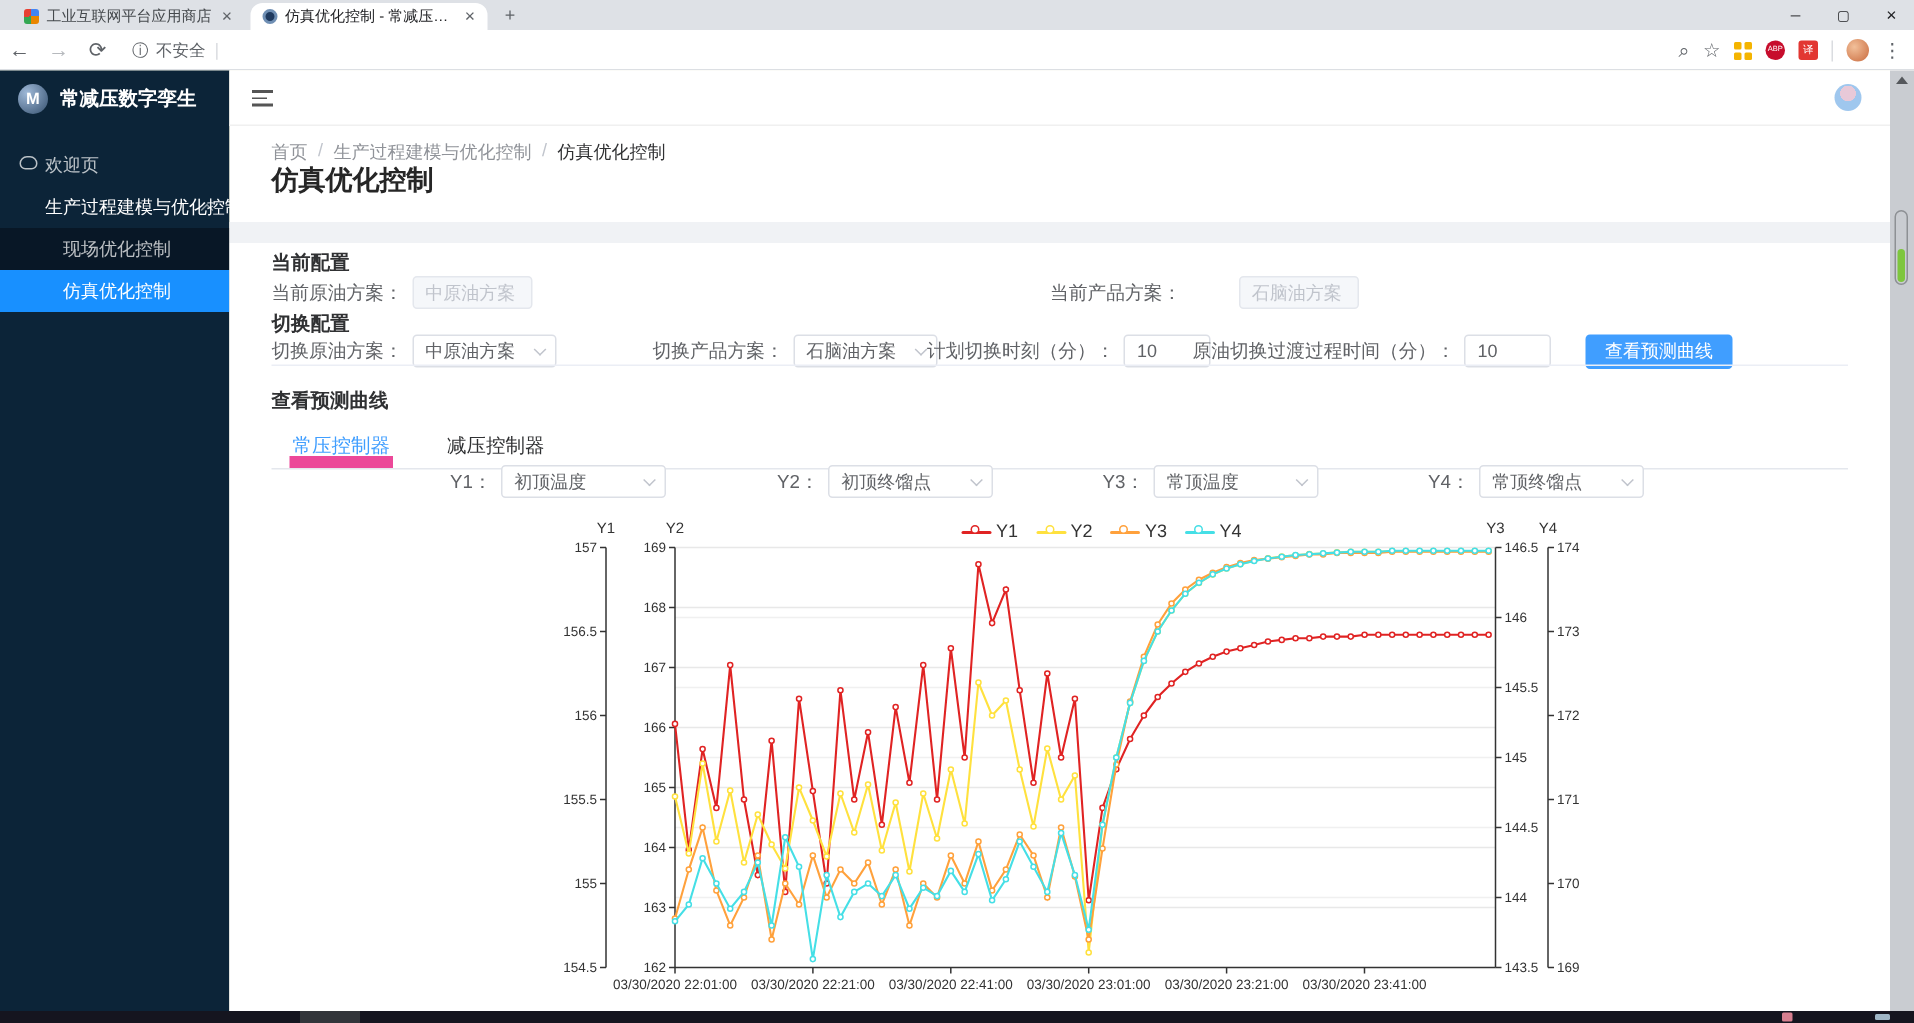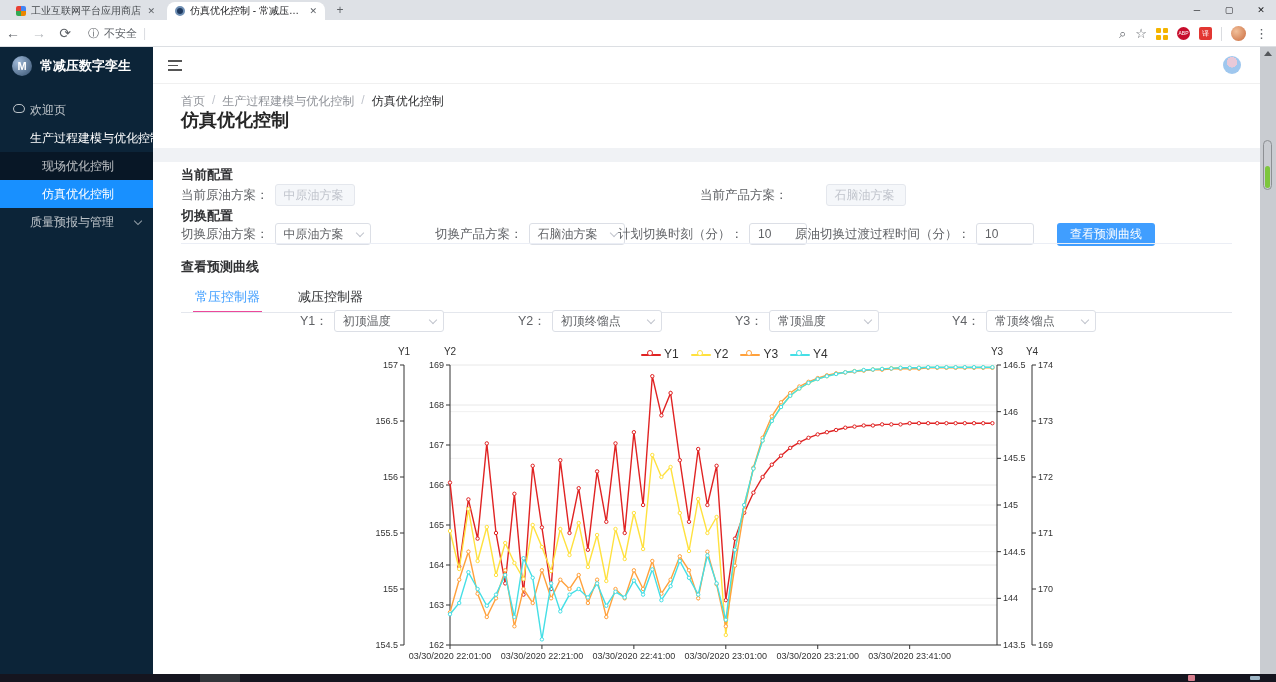--- a/index.html
+++ b/index.html
@@ -69,21 +69,21 @@
   .tbox { height:22px; border:1px solid #dcdfe6; border-radius:3px; background:#fff; font-size:12px; color:#606266; display:flex; align-items:center; padding:0 8px; }
   .tbox.disabled { background:#f5f7fa; border-color:#e4e7ed; color:#c0c4cc; }
   .selbox { position:relative; padding-right:20px; }
   .selbox .arr { position:absolute; right:7px; top:7px; width:6px; height:6px; border-right:1px solid #c0c4cc; border-bottom:1px solid #c0c4cc; transform:rotate(45deg); margin-top:-1px; }
   input.numbox { width:58px; height:22px; border:1px solid #dcdfe6; border-radius:3px; font-size:12px; color:#606266; padding:0 8px; font-family:inherit; }
   .btn-primary { position:absolute; left:904px; top:61px; height:23px; padding:0 13px; background:#409eff; color:#fff; font-size:12px; border:none; border-radius:3px; line-height:23px; cursor:pointer; }
   .divider { position:absolute; left:28px; top:81px; width:1051px; height:1px; background:#ebeef5; }
 
   .tabsbar { position:absolute; left:28px; top:118px; width:1051px; height:33px; border-bottom:1px solid #e4e7ed; display:flex; gap:34px; padding-left:12px; }
   .ctab { font-size:13px; color:#303133; padding:8px 2px; cursor:pointer; }
-  .ctab.on { color:#409eff; border-bottom:1px solid #ec4899; }
+  .ctab.on { color:#409eff; border-bottom:8px solid #ec4899; }
 
   .ysel-row { position:absolute; left:0; top:148px; right:0; height:24px; }
   .ygroup { position:absolute; display:flex; align-items:center; }
   .ygroup .tbox { width:110px; }
 
   .legend { position:absolute; left:488px; top:185px; display:flex; gap:12px; align-items:center; }
   .litem { display:flex; align-items:center; gap:3px; font-size:12px; color:#333; cursor:pointer; }
   .lmark { position:relative; width:20px; height:8px; }
   .lmark .ln { position:absolute; left:0; top:3.5px; width:20px; height:2px; border-radius:1px; }
   .lmark .dt { position:absolute; left:6px; top:0; width:6px; height:6px; border-radius:50%; border:1.5px solid; background:#fff; }
@@ -164,24 +164,20 @@
         </div>
         <div class="mi parent">
           <span>生产过程建模与优化控制</span>
           <span class="chev up"></span>
         </div>
         <div class="mi child">
           <span>现场优化控制</span>
         </div>
         <div class="mi child active">
           <span>仿真优化控制</span>
-        </div>
-        <div class="mi">
-          <span>质量预报与管理</span>
-          <span class="chev down"></span>
         </div>
       </div>
   </div>
 
   <div class="main">
     <div class="apph">
       <div class="trigger">
           <i></i>
           <i></i>
           <i></i>

